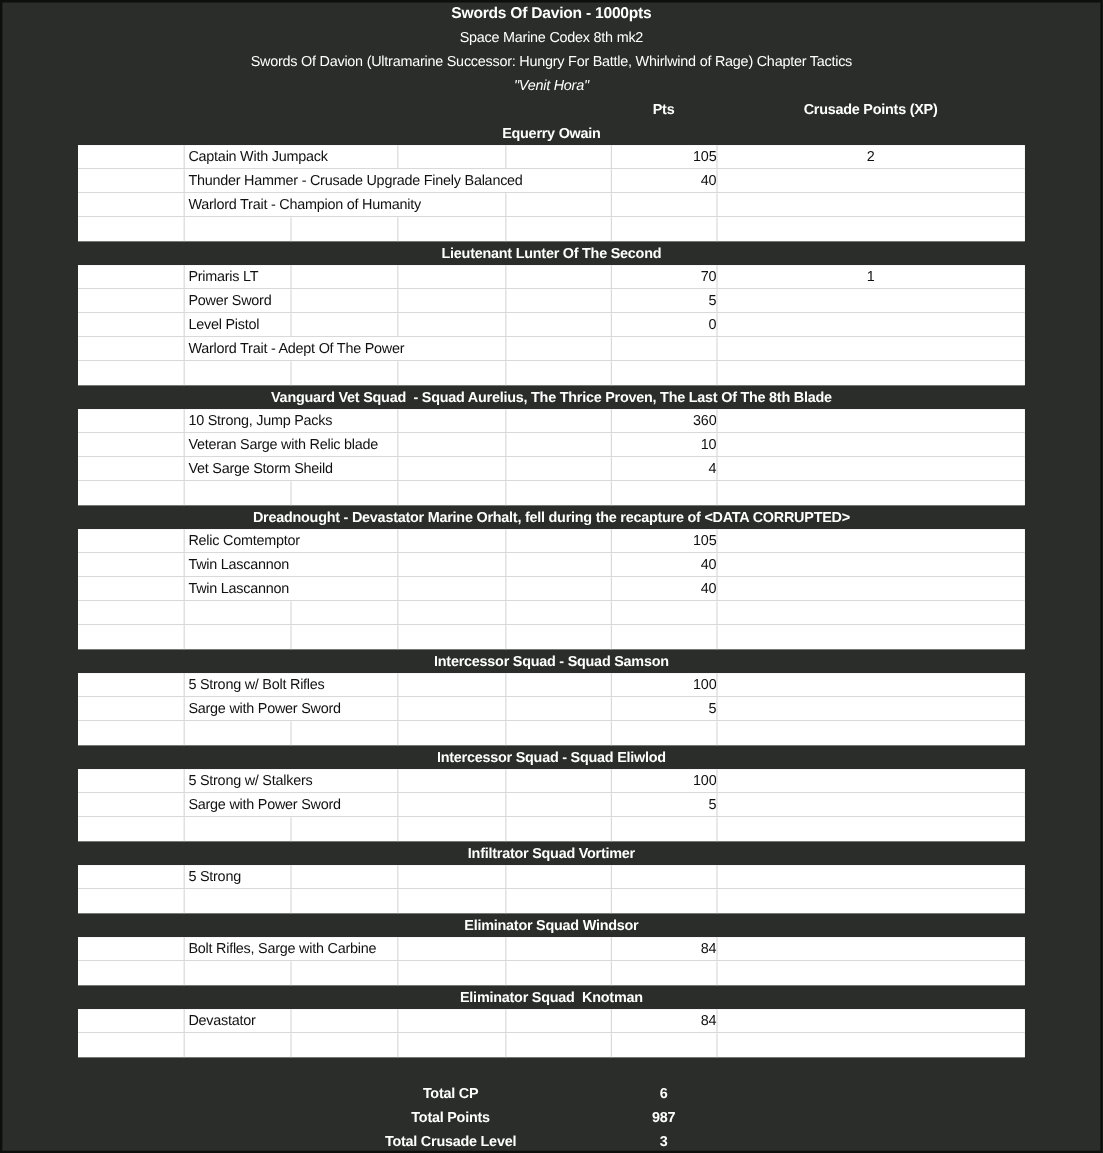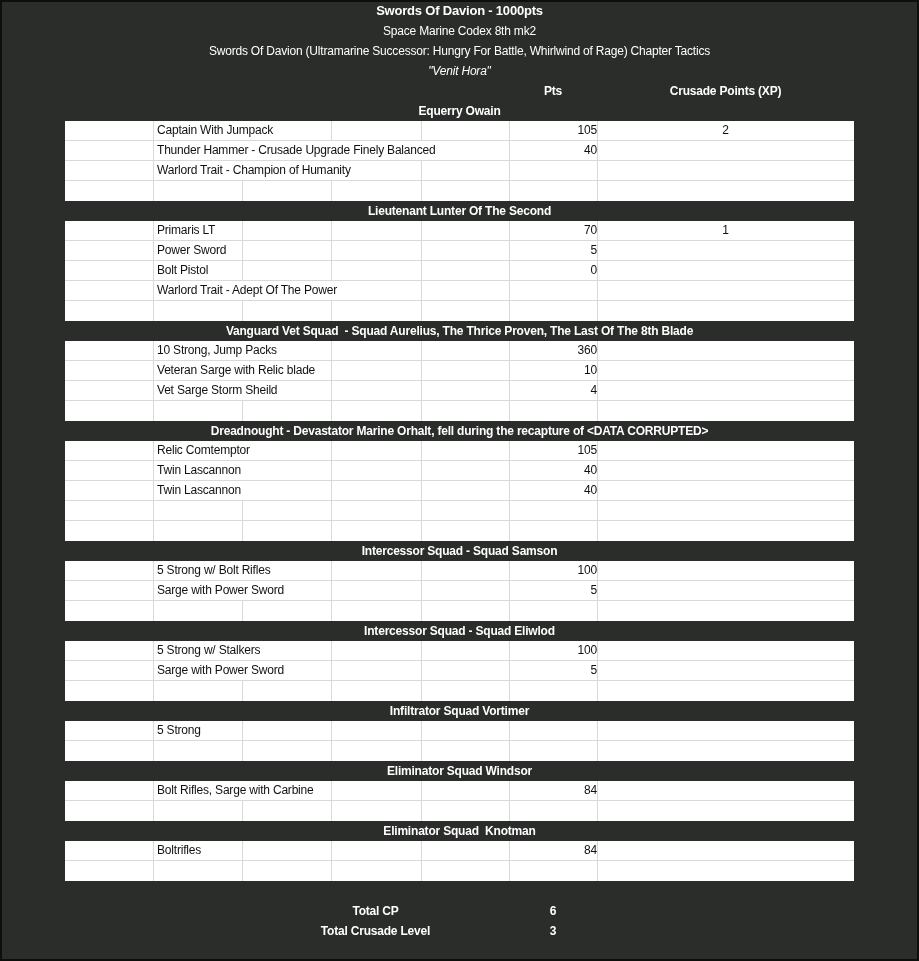--- a/index.html
+++ b/index.html
@@ -124,21 +124,21 @@
     <span class="cell-xp"></span>
   <div class="vline" style="left: 88px;"></div>
             <div class="vline" style="left: 177px;"></div>
             <div class="vline" style="left: 266px;"></div>
             <div class="vline" style="left: 356px;"></div>
             <div class="vline" style="left: 444px;"></div>
             <div class="vline" style="left: 532px;"></div>
           </div>
 
   <div class="row">
-    <span class="cell-label">Bolt Pistol</span>
+    <span class="cell-label">Level Pistol</span>
     <span class="cell-pts">0</span>
     <span class="cell-xp"></span>
   <div class="vline" style="left: 88px;"></div>
             <div class="vline" style="left: 177px;"></div>
             <div class="vline" style="left: 266px;"></div>
             <div class="vline" style="left: 356px;"></div>
             <div class="vline" style="left: 444px;"></div>
             <div class="vline" style="left: 532px;"></div>
           </div>
 
@@ -410,21 +410,21 @@
             <div class="vline" style="left: 444px;"></div>
             <div class="vline" style="left: 532px;"></div>
           </div>
 </div>
   </section>
 
   <section class="army-section">
     <div class="sec-header">Eliminator Squad  Knotman</div>
     <div class="block">
   <div class="row">
-    <span class="cell-label">Boltrifles</span>
+    <span class="cell-label">Devastator</span>
     <span class="cell-pts">84</span>
     <span class="cell-xp"></span>
   <div class="vline" style="left: 88px;"></div>
             <div class="vline" style="left: 177px;"></div>
             <div class="vline" style="left: 266px;"></div>
             <div class="vline" style="left: 356px;"></div>
             <div class="vline" style="left: 444px;"></div>
             <div class="vline" style="left: 532px;"></div>
           </div>
 
@@ -443,16 +443,20 @@
   </section>
 </div>
 
   <div class="spacer-row"></div>
 
   <div class="total-row">
     <span class="tlabel">Total CP</span>
     <span class="tvalue">6</span>
   </div>
   <div class="total-row">
+    <span class="tlabel">Total Points</span>
+    <span class="tvalue">987</span>
+  </div>
+  <div class="total-row">
     <span class="tlabel">Total Crusade Level</span>
     <span class="tvalue">3</span>
   </div>
 </div>
 
 </body></html>

